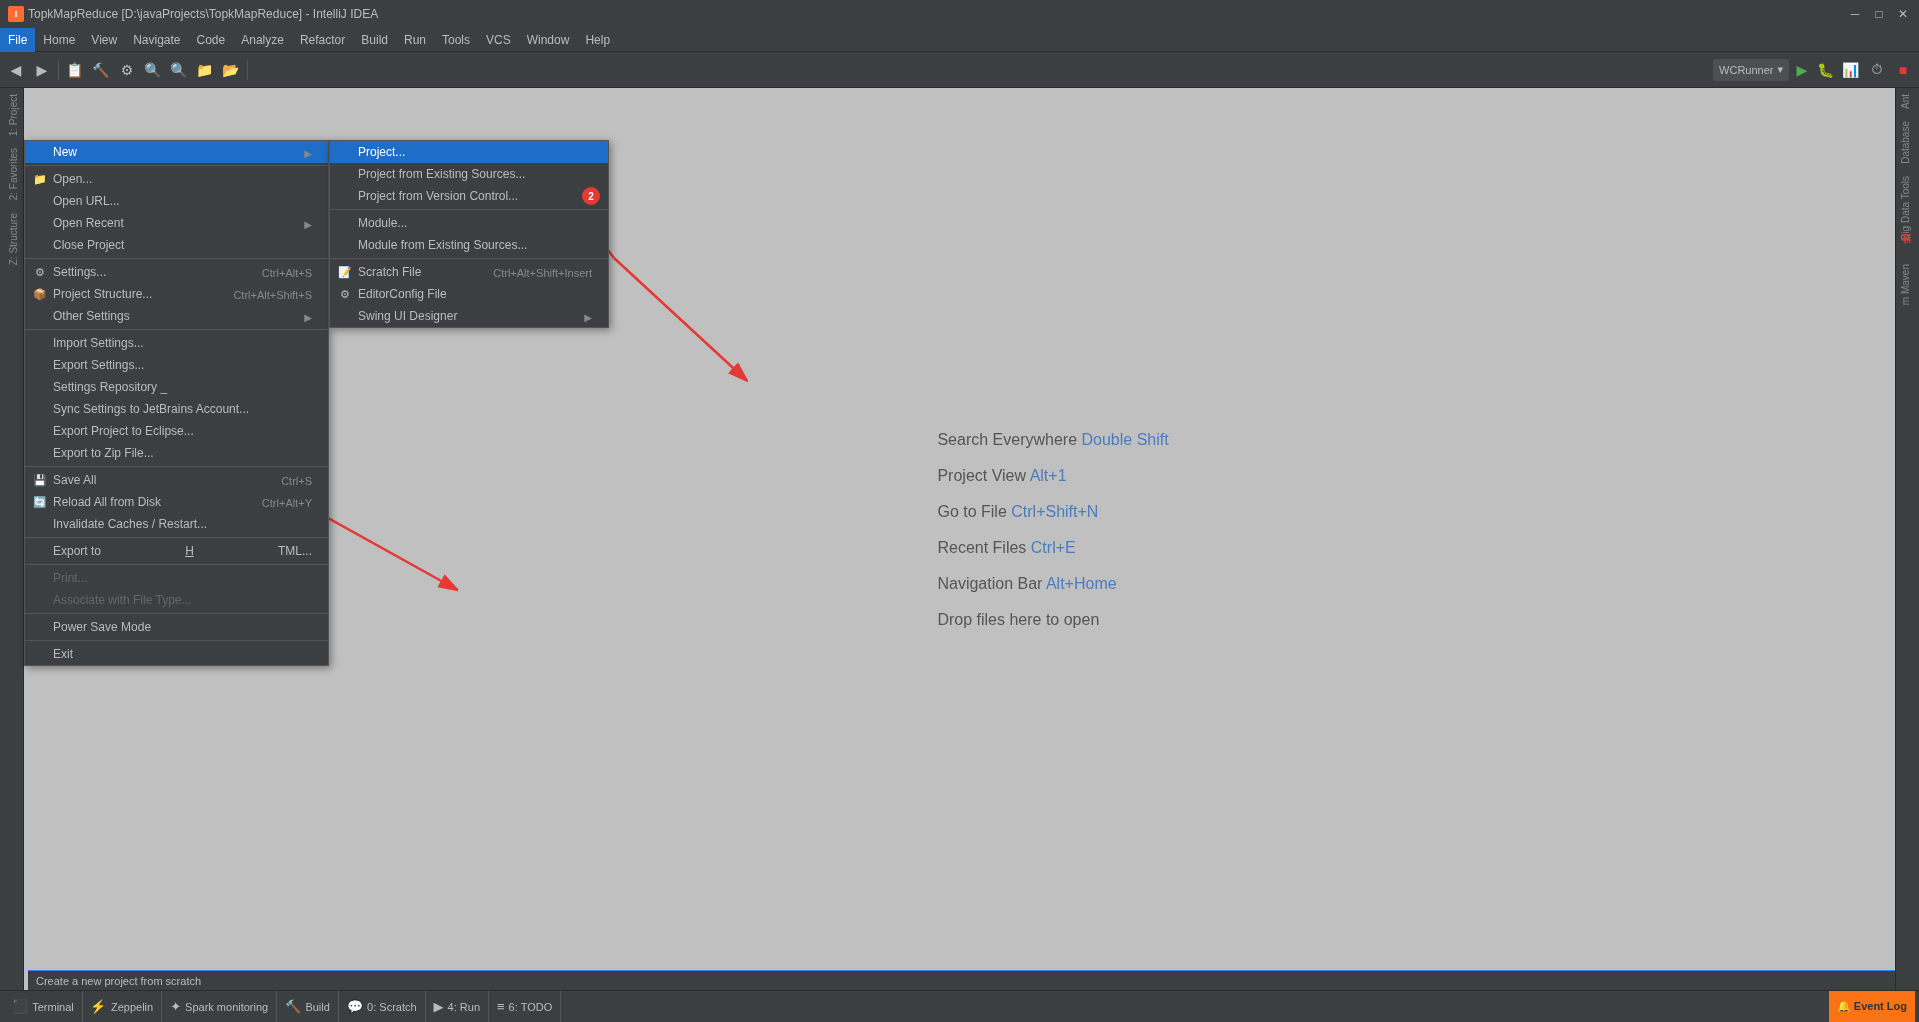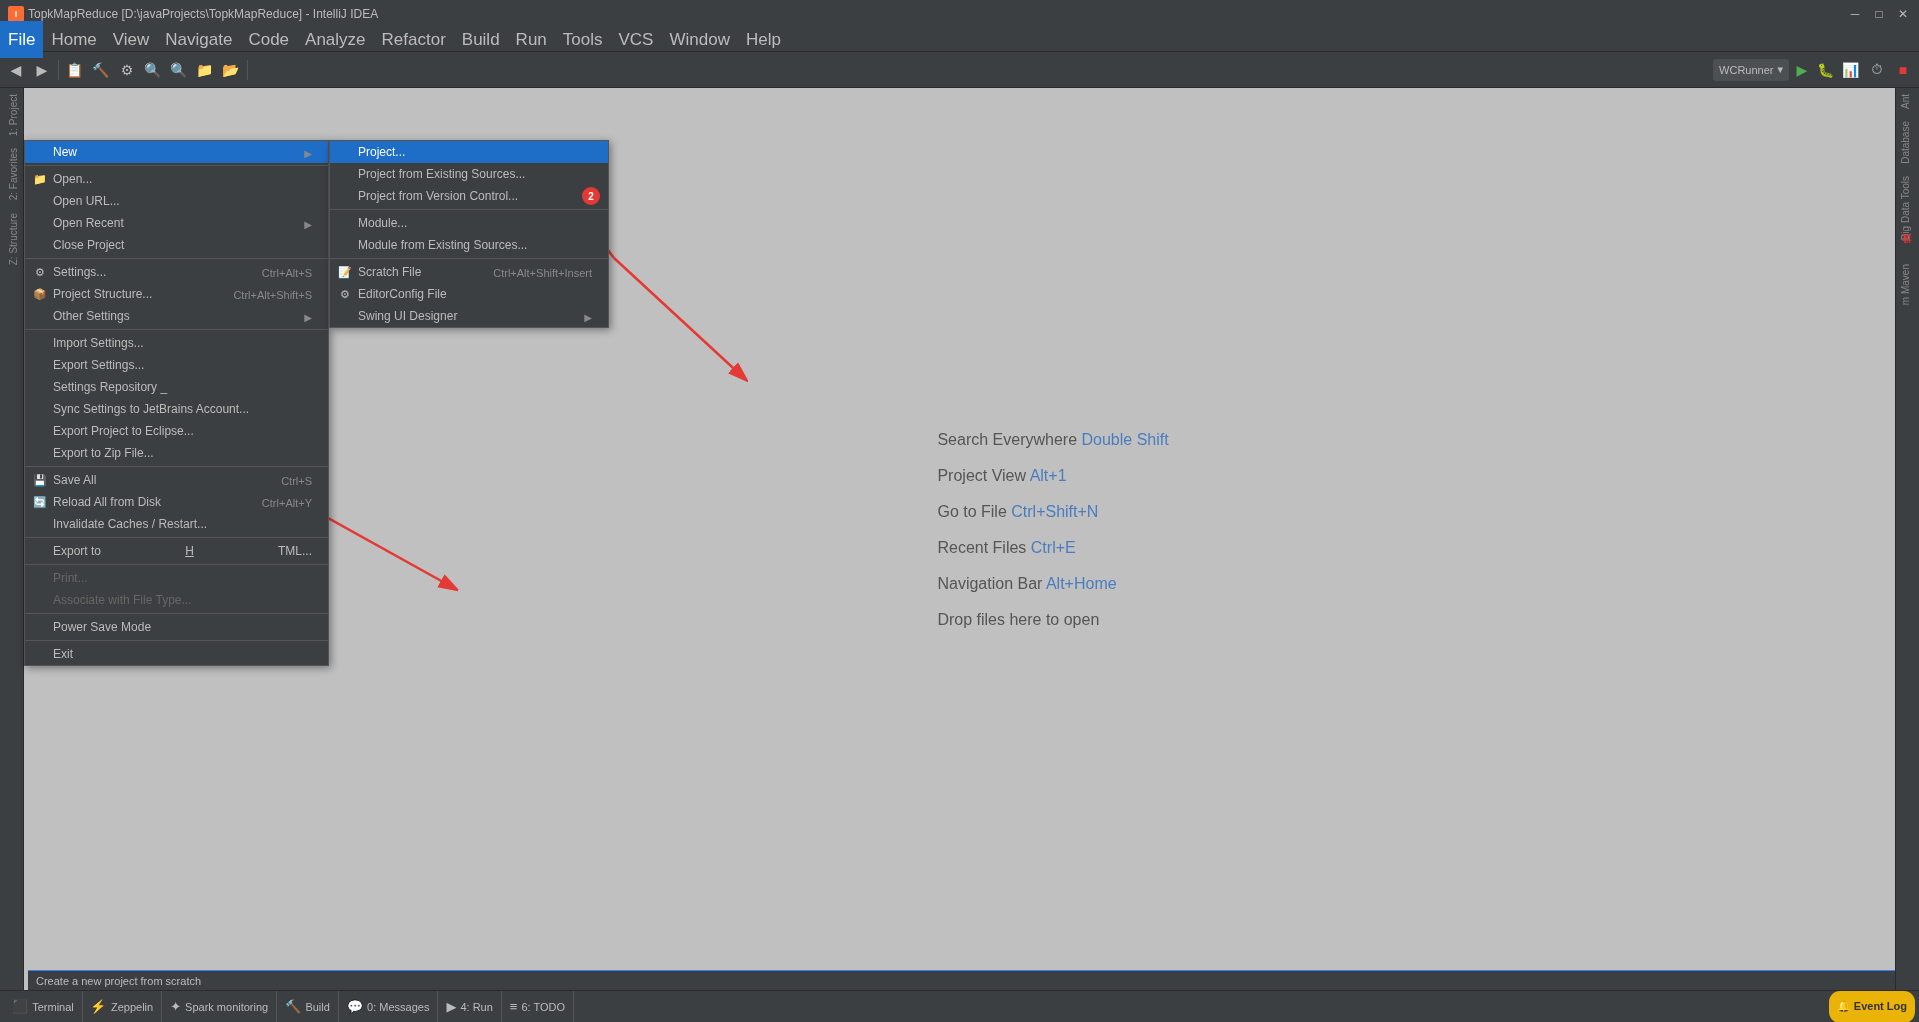--- a/index.html
+++ b/index.html
@@ -64,23 +64,23 @@
     .menu-bar {
       height: 24px;
       background: #3c3f41;
       display: flex;
       align-items: center;
       border-bottom: 1px solid #2b2b2b;
     }
     .menu-item {
       padding: 2px 8px;
       color: #bbbbbb;
-      font-size: 17px;
-      cursor: pointer;
-      height: 37px;
+      font-size: 12px;
+      cursor: pointer;
+      height: 24px;
       display: flex;
       align-items: center;
     }
     .menu-item.active {
       background: #1e6ec8;
       color: white;
     }
 
     
     .toolbar {
@@ -202,30 +202,29 @@
       display: flex;
       align-items: center;
       gap: 4px;
       border-right: 1px solid #555;
     }
     .status-icon {
       font-size: 13px;
     }
     .status-spacer { flex: 1; }
     .event-log {
-      background: #eab308;
+      background: #f97316;
       color: #333;
       padding: 0 8px;
       height: 32px;
       display: flex;
       align-items: center;
       font-size: 11px;
       font-weight: bold;
       cursor: pointer;
-      border-radius: 11px;
     }
 
     
     .bottom-msg {
       position: absolute;
       bottom: 32px;
       left: 28px;
       right: 24px;
       height: 20px;
       background: #3c3f41;
@@ -602,21 +601,21 @@
   <div class="status-item">
     <span class="status-icon">✦</span>
     <span>Spark monitoring</span>
   </div>
   <div class="status-item">
     <span class="status-icon">🔨</span>
     <span>Build</span>
   </div>
   <div class="status-item">
     <span class="status-icon">💬</span>
-    <span>0: Messages</span>
+    <span>0: Scratch</span>
   </div>
   <div class="status-item">
     <span class="status-icon">▶</span>
     <span>4: Run</span>
   </div>
   <div class="status-item">
     <span class="status-icon">≡</span>
     <span>6: TODO</span>
   </div>
   <div class="status-spacer"></div>

